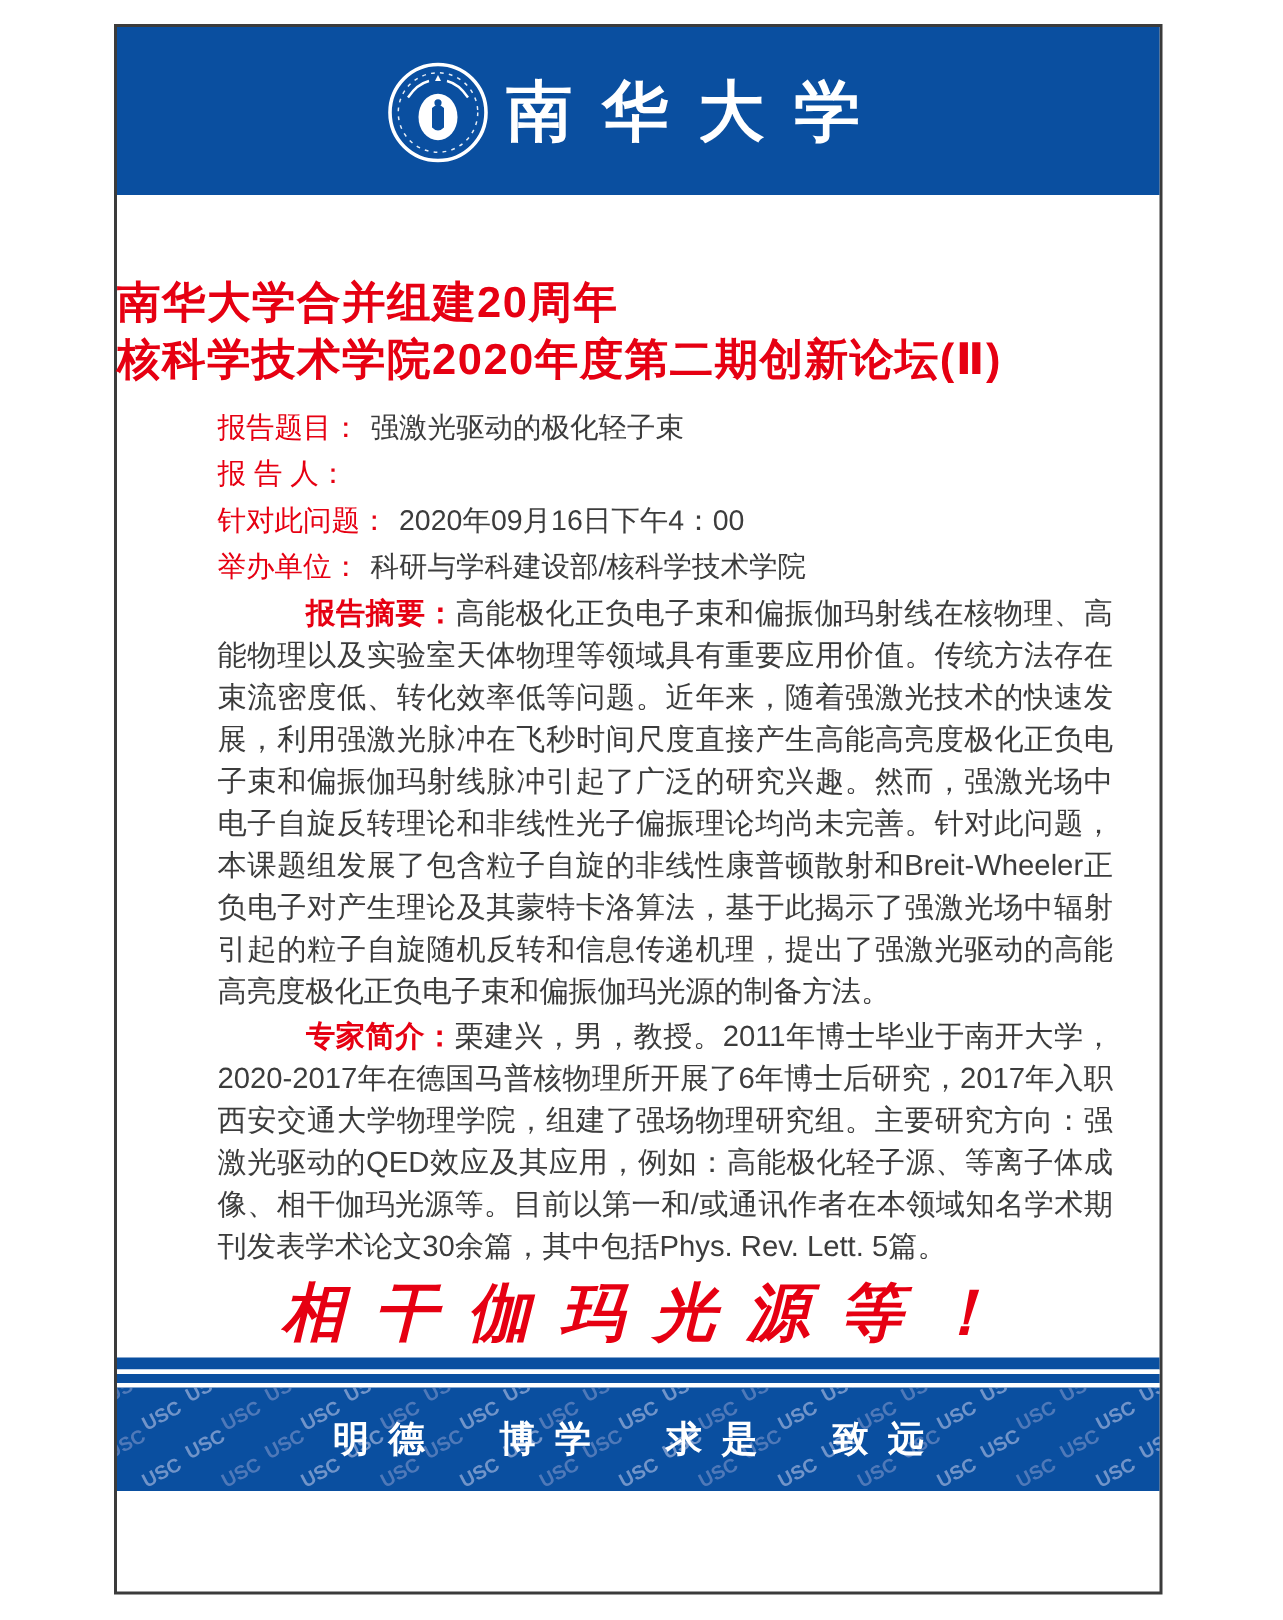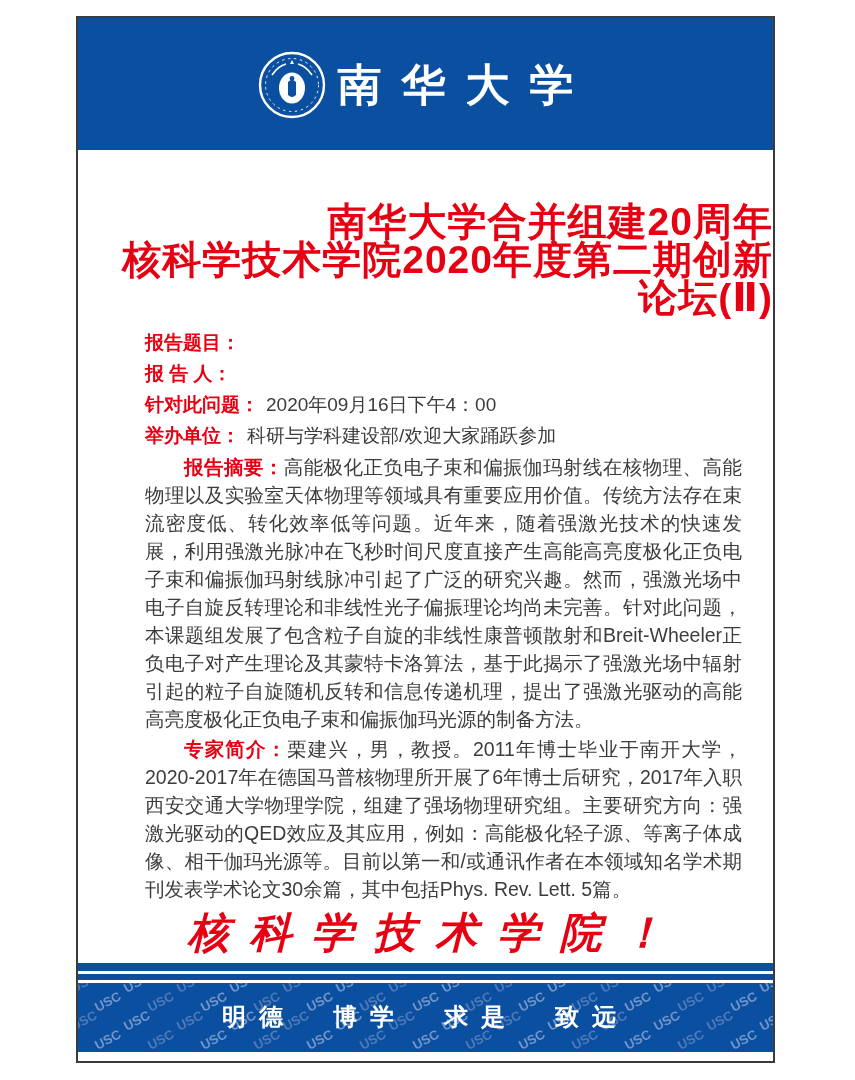--- a/index.html
+++ b/index.html
@@ -2,42 +2,42 @@
 <html style="--blue: #0a4fa0; --red: #e60012; --text: #3c3c3c;"><head>
 <meta charset="utf-8">
 <style>
   html,body{margin:0;padding:0;background:#ffffff;}
   .page{position:relative;width:855px;height:1080px;background:#ffffff;overflow:hidden;
         font-family:"Liberation Sans","DejaVu Sans",sans-serif;}
   .poster{position:absolute;left:76px;top:16px;width:699px;height:1047px;
           box-sizing:border-box;border:2px solid #3b3b3b;background:#ffffff;}
 
   
-  .header{height:132px;background:var(--blue,#0a4fa0);display:flex;align-items:center;justify-content:center;}
+  .header{height:112px;background:var(--blue,#0a4fa0);display:flex;align-items:center;justify-content:center;}
   .logo-row{display:flex;align-items:center;gap:12px;margin-top:2px;}
   .seal{width:68px;height:68px;display:block;}
   .logo-text{display:flex;flex-direction:column;align-items:flex-start;}
   .logo-cn{color:#fff;font-size:44px;line-height:46px;font-weight:bold;letter-spacing:20px;
            font-family:"DejaVu Serif","Liberation Serif",serif;white-space:nowrap;}
   .logo-en{color:#fff;font-size:15px;font-weight:bold;letter-spacing:2.4px;margin-top:4px;white-space:nowrap;}
 
   
-  .title-block{margin-top:53px;text-align:right;color:var(--red,#e60012);
-               font-weight:900;font-size:39px;line-height:38px;letter-spacing:1px;margin-left:18px;}
+  .title-block{margin-top:53px;text-align:left;color:var(--red,#e60012);
+               font-weight:900;font-size:29px;line-height:38px;letter-spacing:1px;}
 
   
   .info-list{margin-top:10px;padding-left:67px;font-size:19px;}
   .info-row{height:31px;display:flex;align-items:center;white-space:nowrap;}
-  .info-label{color:var(--red,#e60012);font-weight:bold;}
+  .info-label{color:var(--red,#e60012);font-weight:normal;}
   .info-value{color:var(--text,#3c3c3c);margin-left:7px;}
 
   
   .para{margin:2px 31px 0 67px;text-align:justify;text-indent:39px;
         font-size:19.5px;line-height:28px;color:var(--text,#3c3c3c);}
-  .para-label{color:var(--red,#e60012);font-weight:bold;}
+  .para-label{color:var(--red,#e60012);font-weight:bold;margin-left:20px;}
 
   
   .welcome{margin-top:6px;text-align:center;color:var(--red,#e60012);font-weight:bold;
            font-size:42px;line-height:48px;letter-spacing:20px;padding-left:20px;
            font-family:"DejaVu Serif","Liberation Serif",serif;font-style:italic;}
 
   
   .stripe-a{height:8px;background:var(--blue,#0a4fa0);margin-top:6px;}
   .stripe-gap{height:3px;background:#ffffff;}
   .stripe-b{height:6px;background:var(--blue,#0a4fa0);}
@@ -74,39 +74,40 @@
     </div>
 
     <div class="title-block">
       <div>南华大学合并组建20周年</div>
       <div>核科学技术学院2020年度第二期创新论坛(Ⅱ)</div>
     </div>
 
     <div class="info-list">
       <div class="info-row">
         <span class="info-label">报告题目：</span>
+        <span class="info-value">强激光驱动的极化轻子束</span>
       </div>
       <div class="info-row">
         <span class="info-label">报 告 人：</span>
       </div>
       <div class="info-row">
         <span class="info-label">针对此问题：</span>
         <span class="info-value">2020年09月16日下午4：00</span>
       </div>
       <div class="info-row">
         <span class="info-label">举办单位：</span>
-        <span class="info-value">科研与学科建设部/欢迎大家踊跃参加</span>
+        <span class="info-value">科研与学科建设部/核科学技术学院</span>
       </div>
     </div>
 
     <p class="para"><span class="para-label">报告摘要：</span><span>高能极化正负电子束和偏振伽玛射线在核物理、高能物理以及实验室天体物理等领域具有重要应用价值。传统方法存在束流密度低、转化效率低等问题。近年来，随着强激光技术的快速发展，利用强激光脉冲在飞秒时间尺度直接产生高能高亮度极化正负电子束和偏振伽玛射线脉冲引起了广泛的研究兴趣。然而，强激光场中电子自旋反转理论和非线性光子偏振理论均尚未完善。针对此问题，本课题组发展了包含粒子自旋的非线性康普顿散射和Breit-Wheeler正负电子对产生理论及其蒙特卡洛算法，基于此揭示了强激光场中辐射引起的粒子自旋随机反转和信息传递机理，提出了强激光驱动的高能高亮度极化正负电子束和偏振伽玛光源的制备方法。</span></p>
 
     <p class="para"><span class="para-label">专家简介：</span><span>栗建兴，男，教授。2011年博士毕业于南开大学，2020-2017年在德国马普核物理所开展了6年博士后研究，2017年入职西安交通大学物理学院，组建了强场物理研究组。主要研究方向：强激光驱动的QED效应及其应用，例如：高能极化轻子源、等离子体成像、相干伽玛光源等。目前以第一和/或通讯作者在本领域知名学术期刊发表学术论文30余篇，其中包括Phys. Rev. Lett. 5篇。</span></p>
 
-    <div class="welcome">核科学技术学院！</div>
+    <div class="welcome">相干伽玛光源等！</div>
 
     <div class="stripe-a"></div>
     <div class="stripe-gap"></div>
     <div class="stripe-b"></div>
     <div class="stripe-gap"></div>
 
     <div class="footer">
       <div class="motto">明德　博学　求是　致远</div>
       <div id="wm-layer">
           <span class="usc" style="left: -8px; top: -8px; color: rgba(163, 172, 216, 0.45);">USC</span>

